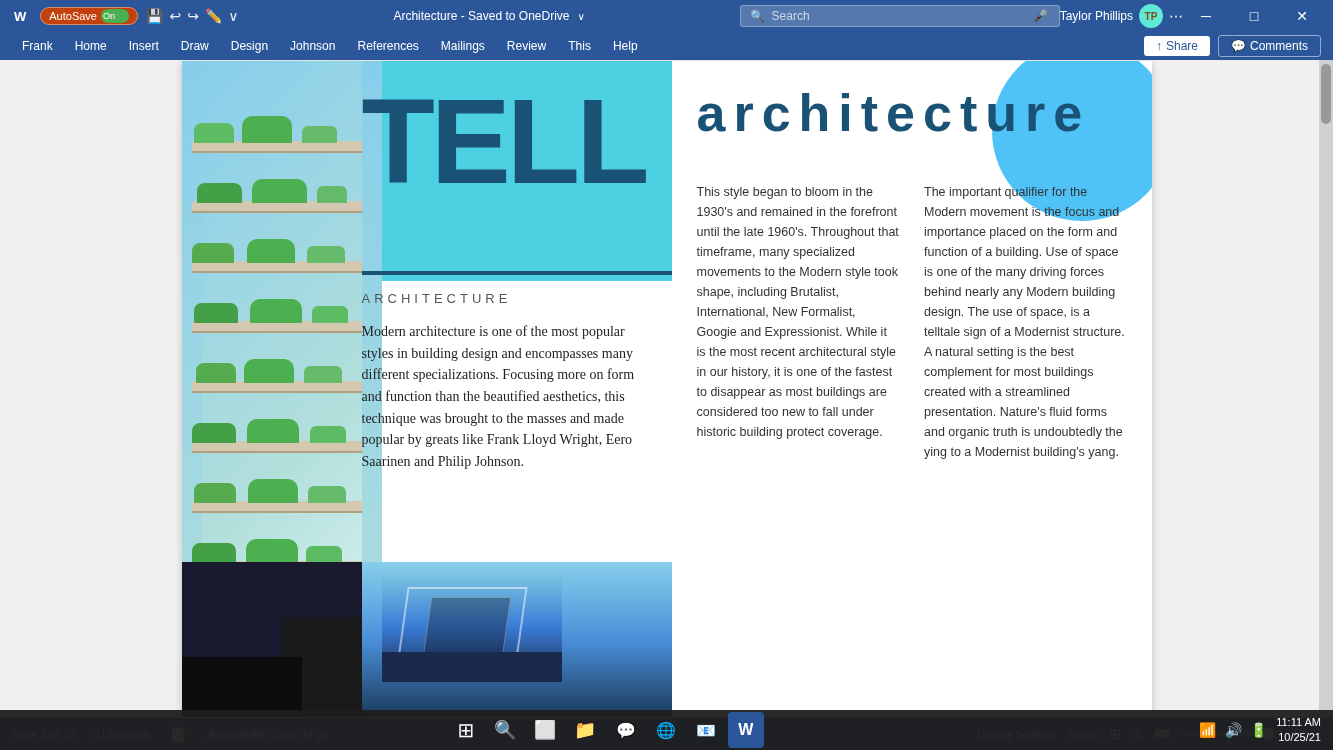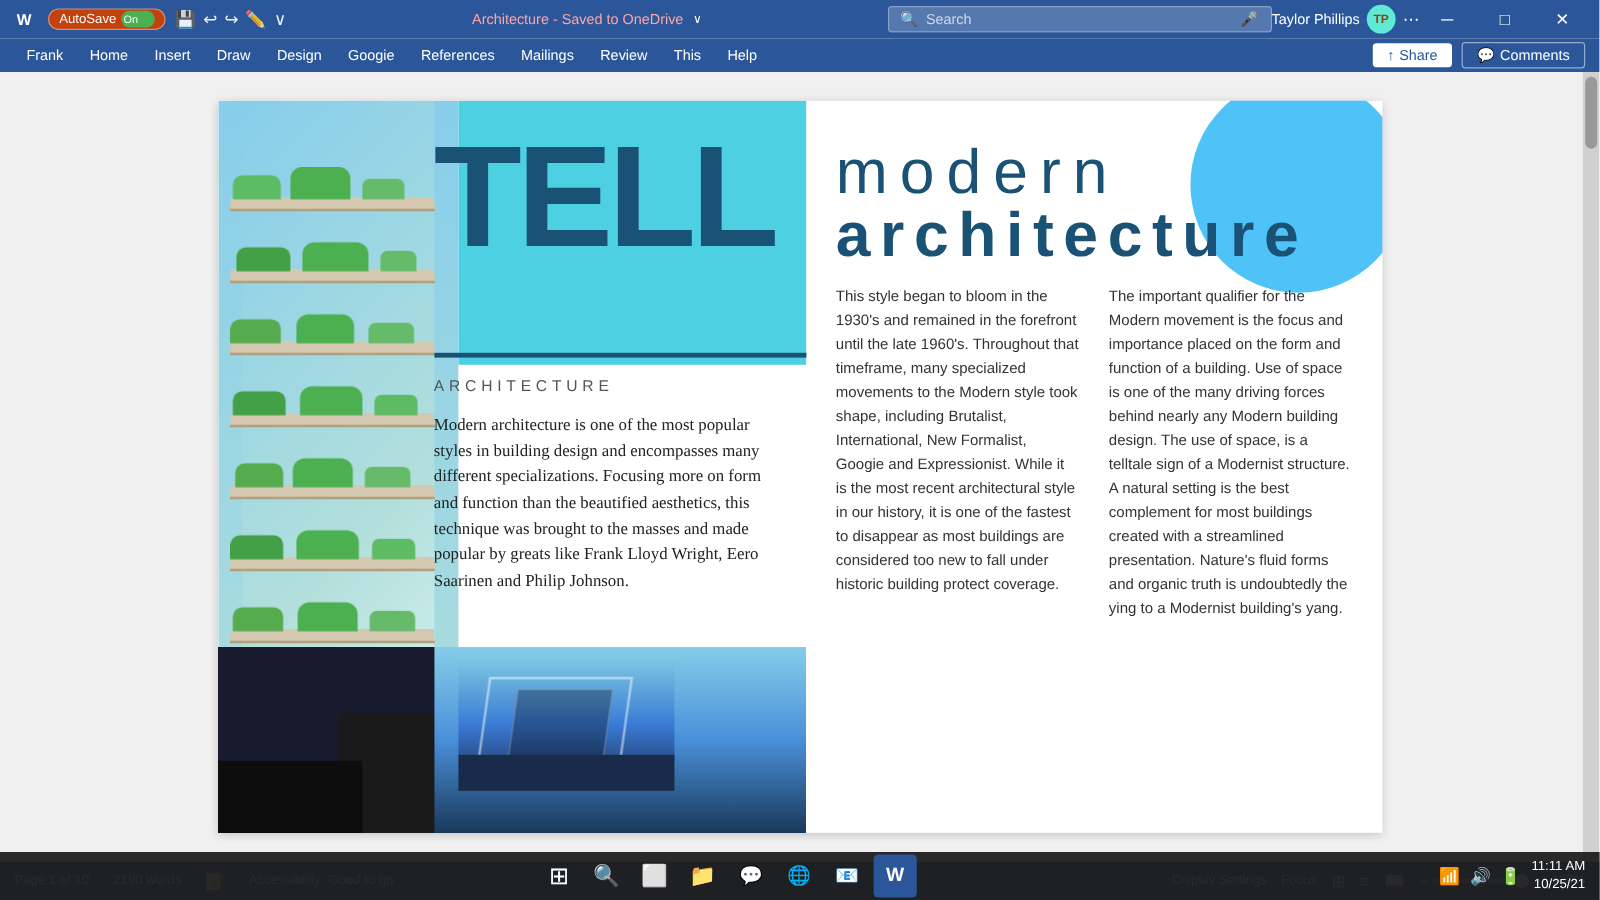--- a/index.html
+++ b/index.html
@@ -175,21 +175,21 @@
       background: #999;
       border-radius: 5px;
       margin-top: 4px;
     }
 
     
     .page-container {
       flex: 1;
       display: flex;
       justify-content: center;
-      padding: 24px 20px;
+      padding: 1px 20px;
       overflow: hidden;
     }
     .page {
       width: 970px;
       background: white;
       box-shadow: 0 2px 8px rgba(0,0,0,0.2);
       overflow: hidden;
       position: relative;
     }
 
@@ -302,21 +302,21 @@
       color: #1a5276;
       letter-spacing: 8px;
       display: block;
       font-family: Arial, sans-serif;
       margin-top: -8px;
     }
     .right-text-columns {
       display: grid;
       grid-template-columns: 1fr 1fr;
       gap: 25px;
-      margin-top: 11px;
+      margin-top: 39px;
       position: relative;
       z-index: 1;
     }
     .right-text-col {
       font-size: 12.5px;
       line-height: 1.6;
       color: #333;
       font-family: Arial, sans-serif;
     }
     .bottom-right {
@@ -450,21 +450,21 @@
     </div>
     <div class="qa-icons">
       <span class="qa-icon">💾</span>
       <span class="qa-icon">↩</span>
       <span class="qa-icon">↪</span>
       <span class="qa-icon">✏️</span>
       <span class="qa-icon">∨</span>
     </div>
   </div>
   <div class="title-bar-center">
-    <span style="font-size:12px;color:#fca5a5;">Architecture - Saved to OneDrive</span>
+    <span style="font-size:12px;color:#ffffff;">Architecture - Saved to OneDrive</span>
     <span style="color:white;font-size:10px;">∨</span>
   </div>
   <div class="search-box">
     <span>🔍</span>
     <input type="text" placeholder="Search" style="">
     <span style="font-size:12px;">🎤</span>
   </div>
   <div class="user-area">
     <span>Taylor Phillips</span>
     <div class="avatar">TP</div>
@@ -476,21 +476,21 @@
     <div class="win-btn close">✕</div>
   </div>
 </div>
 
 <div class="menu-bar">
   <div class="menu-item">Frank</div>
   <div class="menu-item">Home</div>
   <div class="menu-item">Insert</div>
   <div class="menu-item">Draw</div>
   <div class="menu-item">Design</div>
-  <div class="menu-item">Googie</div>
+  <div class="menu-item">Johnson</div>
   <div class="menu-item">References</div>
   <div class="menu-item">Mailings</div>
   <div class="menu-item">Review</div>
   <div class="menu-item">This</div>
   <div class="menu-item">Help</div>
   <div class="menu-bar-right">
     <div class="share-btn">
       <span>↑</span>
       <span>Share</span>
     </div>
@@ -574,21 +574,20 @@
               </div>
             </div>
           </div>
         </div>
 
         <div class="right-col">
 
           <div class="circle-decoration"></div>
 
           <div class="modern-arch-title">
-            <span class="title-word1">modern</span>
             <span class="title-word2">architecture</span>
           </div>
 
           <div class="right-text-columns">
             <div class="right-text-col">This style began to bloom in the 1930's and remained in the forefront until the late 1960's. Throughout that timeframe, many specialized movements to the Modern style took shape, including Brutalist, International, New Formalist, Googie and Expressionist. While it is the most recent architectural style in our history, it is one of the fastest to disappear as most buildings are considered too new to fall under historic building protect coverage.</div>
             <div class="right-text-col">The important qualifier for the Modern movement is the focus and importance placed on the form and function of a building. Use of space is one of the many driving forces behind nearly any Modern building design. The use of space, is a telltale sign of a Modernist structure. A natural setting is the best complement for most buildings created with a streamlined presentation. Nature's fluid forms and organic truth is undoubtedly the ying to a Modernist building's yang.</div>
           </div>
 
         </div>
 

